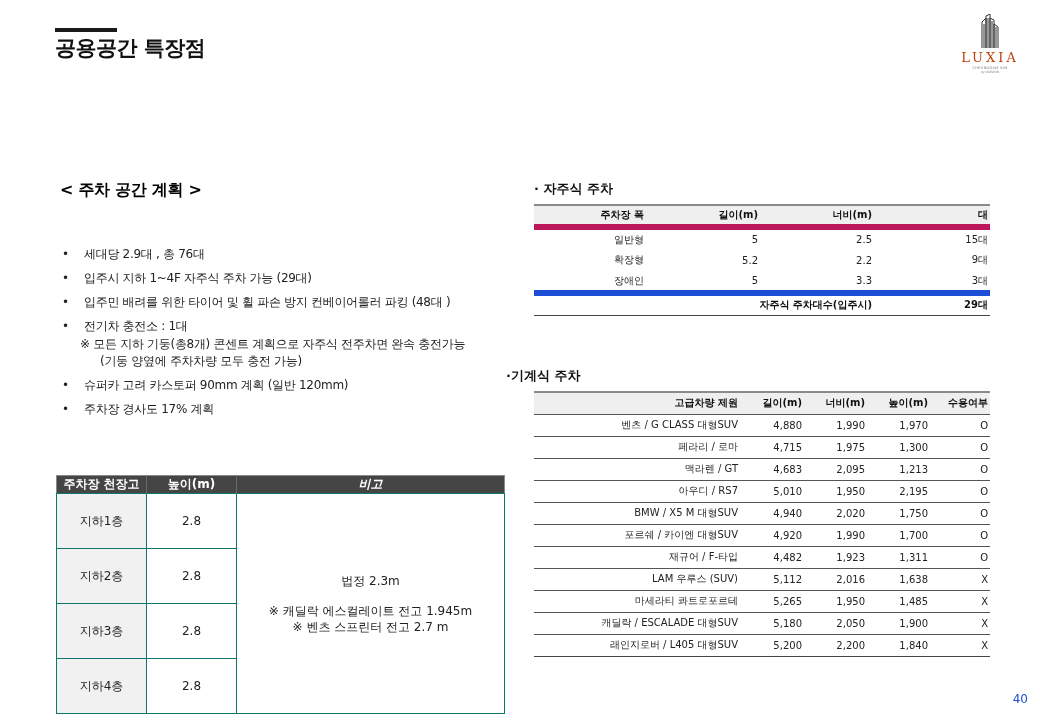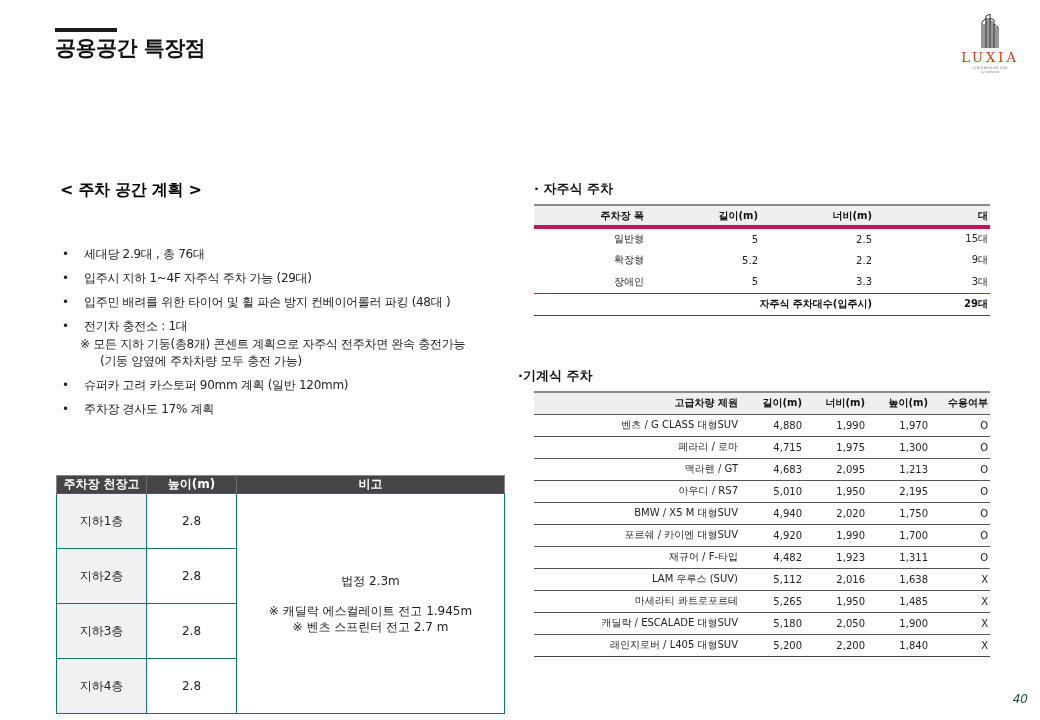--- a/index.html
+++ b/index.html
@@ -20,42 +20,42 @@
   .bullets { position: absolute; left: 62px; top: 246px; width: 440px; font-size: 12px; color: #222; letter-spacing: -0.3px; }
   .bullet { display: flex; align-items: flex-start; margin-bottom: 7px; line-height: 17px; }
   .bullet .dot { width: 22px; flex-shrink: 0; font-size: 12px; }
   .bullet .sub { display: block; padding-left: 0; }
   .note { display: block; margin-left: -4px; margin-top: 1px; }
   .note2 { display: block; margin-left: 16px; }
 
   
   .ceiling { position: absolute; left: 56px; top: 475px; width: 449px; border-collapse: collapse; font-size: 12px; }
   .ceiling th { background: #454545; color: #fff; font-weight: bold; height: 17px; font-size: 12px; border-right: 1px solid #6a6a6a; }
-  .ceiling th:last-child { border-right: none; }
+  .ceiling th:last-child { border-right: none; font-style: italic; }
   .ceiling td { border: 1px solid #0f766e; text-align: center; height: 55px; color: #222; }
   .ceiling td.floor { background: #f1f1f1; width: 90px; }
   .ceiling td.h { width: 90px; }
   .ceiling td.note-cell { line-height: 16px; vertical-align: middle; }
   .ceiling { border: 1px solid #8a8a8a; }
 
   
   .sub-heading { position: absolute; font-size: 13px; font-weight: bold; color: #111; }
   .rt { position: absolute; left: 534px; width: 456px; border-collapse: collapse; font-size: 10px; color: #222; }
   .rt thead tr { background: #efefef; border-top: 2px solid #8a8a8a; }
   .rt th { font-weight: bold; text-align: right; height: 22px; padding-right: 2px; color: #111; }
   .rt td { text-align: right; height: 22px; padding-right: 2px; }
   .rt tbody tr { border-top: 1px solid #9a9a9a; }
-  .rt tbody tr.total { border-top: 1px solid #1d4ed8; border-bottom: 1px solid #444; }
+  .rt tbody tr.total { border-top: 6px solid #1d4ed8; border-bottom: 1px solid #444; }
   .rt tbody tr.total td { font-weight: bold; color: #111; }
   .rt.mech tbody tr:last-child { border-bottom: 1px solid #444; }
   .rt.mech tbody tr { border-top: 1px solid #555; }
   .rt.self tbody tr.plain { border-top: none; }
-  .rt.self tbody tr.first { border-top: 4px solid #be185d; }
-
-  .page-number { position: absolute; right: 12px; top: 692px; font-size: 12px; font-style: italic; color: #14532d; }
+  .rt.self tbody tr.first { border-top: 6px solid #be185d; }
+
+  .page-number { position: absolute; right: 12px; top: 692px; font-size: 12px; color: #1d4ed8; }
 </style>
 </head>
 <body>
 
 <div class="title-bar"></div>
 <h1 class="page-title">공용공간 특장점</h1>
 
 <div class="logo">
   <svg width="22" height="34" viewBox="0 0 22 34">
     <g fill="none" stroke="#333" stroke-width="1">
@@ -176,21 +176,21 @@
       <td>3대</td>
     </tr>
     <tr class="total">
       <td></td>
       <td colspan="2">자주식 주차대수(입주시)</td>
       <td>29대</td>
     </tr>
   </tbody>
 </table>
 
-<div class="sub-heading" style="left:518px; top:367px;">·기계식 주차</div>
+<div class="sub-heading" style="left:506px; top:367px;">·기계식 주차</div>
 <table class="rt mech" style="top:391px;">
   <colgroup>
     <col style="width:206px">
       <col style="width:64px">
       <col style="width:63px">
       <col style="width:63px">
       <col style="width:60px">
   </colgroup>
   <thead>
     <tr>

